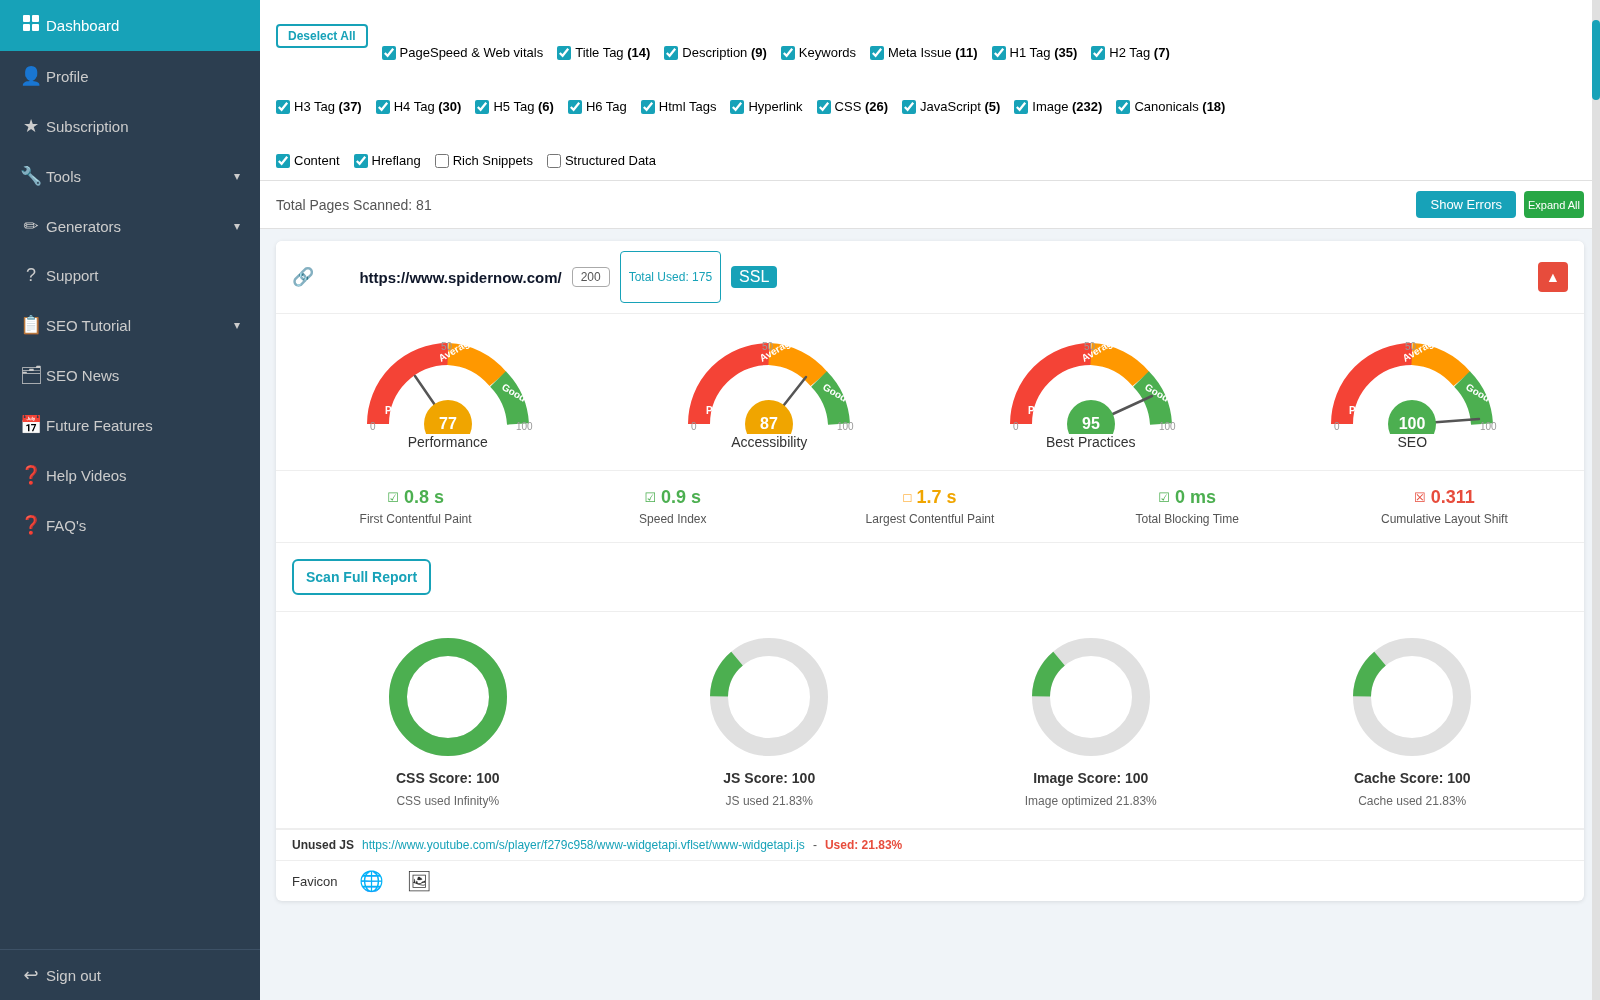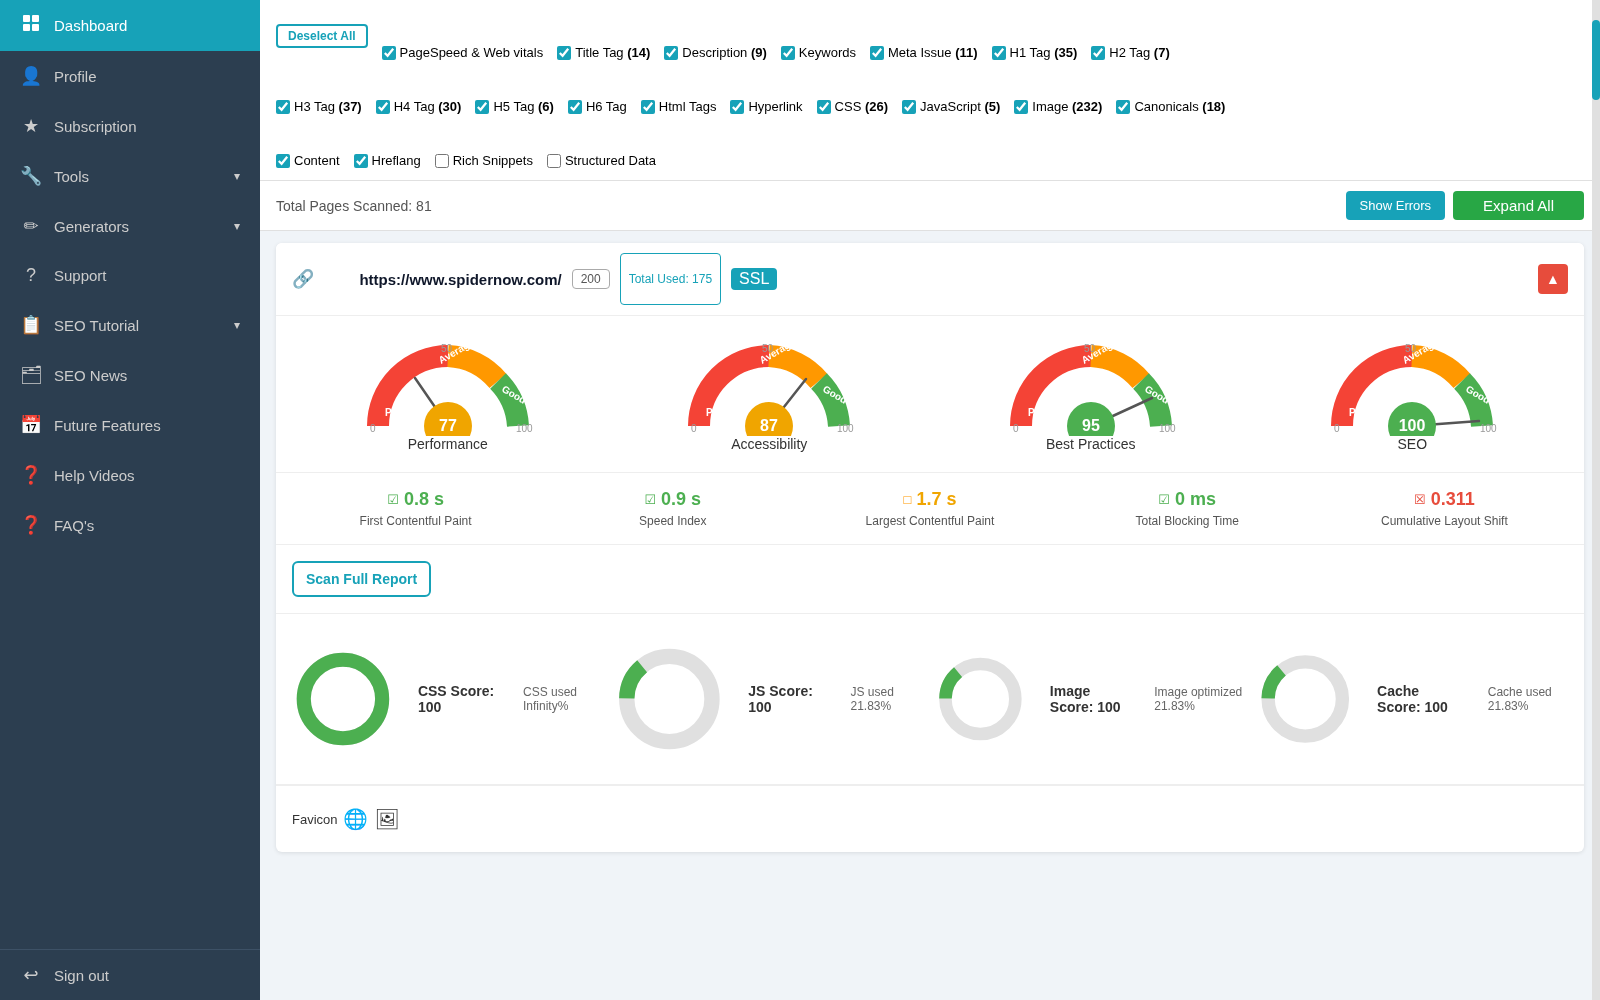--- a/index.html
+++ b/index.html
@@ -15,21 +15,21 @@
       flex-shrink: 0;
       height: 1000px;
     }
     .sidebar-item {
       display: flex;
       align-items: center;
       padding: 14px 20px;
       cursor: pointer;
       font-size: 15px;
       color: #ccc;
-      gap: 12px;
+      gap: 4px;
       transition: background 0.2s;
     }
     .sidebar-item.active { background: #17a2b8; color: #fff; }
     .sidebar-item .icon { font-size: 18px; width: 22px; text-align: center; }
     .sidebar-item .arrow { margin-left: auto; font-size: 12px; }
     .sidebar-bottom { margin-top: auto; border-top: 1px solid #3d5166; }
 
     
     .main {
       flex: 1;
@@ -98,23 +98,23 @@
       border: none;
       padding: 6px 14px;
       border-radius: 4px;
       font-size: 13px;
       cursor: pointer;
     }
     .btn-expand-all {
       background: #28a745;
       color: #fff;
       border: none;
-      padding: 6px 30px;
+      padding: 6px 4px;
       border-radius: 4px;
-      font-size: 15px;
+      font-size: 11px;
       cursor: pointer;
     }
 
     
     .site-card {
       background: #fff;
       margin: 12px 16px;
       border-radius: 6px;
       overflow: hidden;
       box-shadow: 0 1px 4px rgba(0,0,0,0.1);
@@ -232,23 +232,23 @@
     
     .donuts-section {
       display: grid;
       grid-template-columns: repeat(4, 1fr);
       padding: 20px 16px;
       gap: 10px;
       border-bottom: 1px solid #eee;
     }
     .donut-item {
       display: flex;
-      flex-direction: row;
-      align-items: center;
-      gap: 24px;
+      flex-direction: column;
+      align-items: center;
+      gap: 8px;
     }
     .donut-title {
       font-size: 14px;
       font-weight: 600;
       color: #333;
     }
     .donut-subtitle {
       font-size: 12px;
       color: #666;
     }
@@ -262,24 +262,24 @@
       gap: 8px;
       font-size: 12px;
       color: #555;
       border-top: 1px solid #eee;
     }
     .unused-label { font-weight: 600; color: #333; }
     .used-badge { color: #e74c3c; font-weight: 600; }
 
     
     .favicon-row {
-      padding: 21px 16px;
-      display: flex;
-      align-items: center;
-      gap: 6px;
+      padding: 8px 16px;
+      display: flex;
+      align-items: center;
+      gap: 22px;
       font-size: 13px;
       color: #333;
       border-top: 1px solid #eee;
     }
 
     
     .content::-webkit-scrollbar { width: 8px; }
     .content::-webkit-scrollbar-thumb { background: #ccc; border-radius: 4px; }
   </style>
 </head>
@@ -632,20 +632,26 @@
         <div class="donut-item">
           <svg width="130" height="130" viewBox="0 0 130 130">
             <circle cx="65" cy="65" r="50" fill="none" stroke="#e0e0e0" stroke-width="18"></circle>
             <circle cx="65" cy="65" r="50" fill="none" stroke="#4caf50" stroke-width="18" stroke-dasharray="43 271" stroke-dashoffset="78" transform="rotate(-90 65 65)"></circle>
           </svg>
           <span class="donut-title">Cache Score: 100</span>
           <span class="donut-subtitle">Cache used 21.83%</span>
         </div>
       </div>
 
+      <div class="unused-section">
+        <span class="unused-label">Unused JS</span>
+        <span style="color:#17a2b8;">https://www.youtube.com/s/player/f279c958/www-widgetapi.vflset/www-widgetapi.js</span>
+        <span> - </span>
+        <span class="used-badge">Used: 21.83%</span>
+      </div>
 
       <div class="favicon-row">
         <span>Favicon</span>
         <span style="font-size:20px;">🌐</span>
         <span style="font-size:20px;">🖼</span>
       </div>
     </div>
   </div>
 </div>
 

